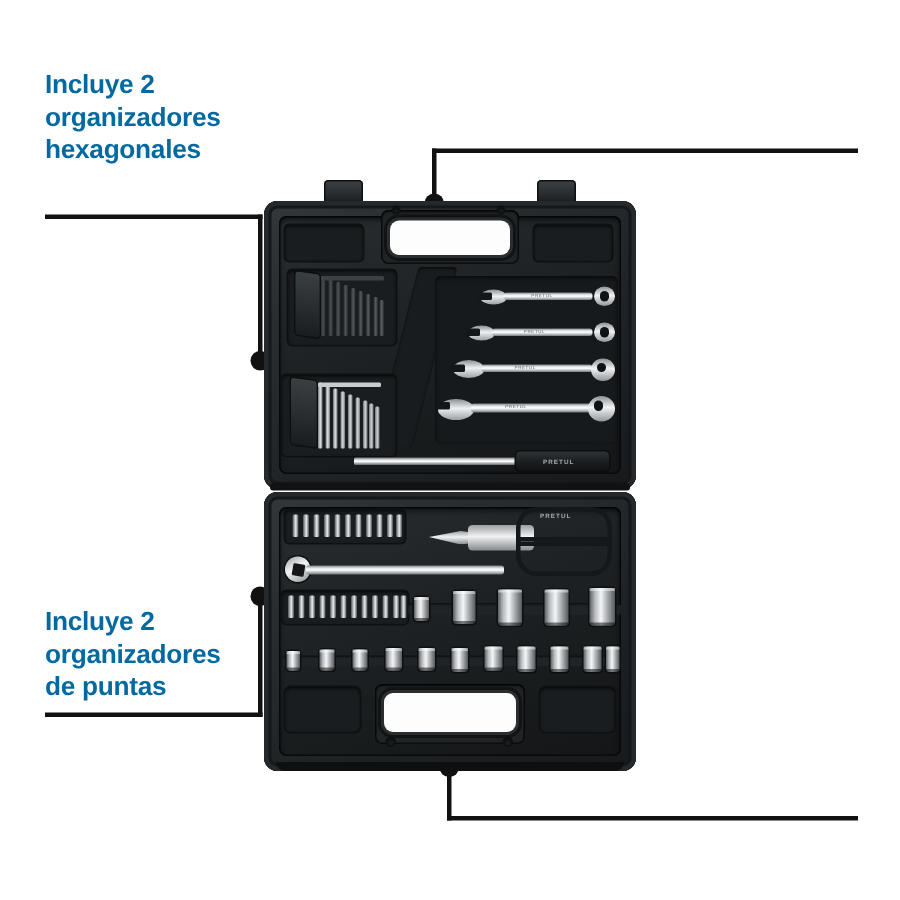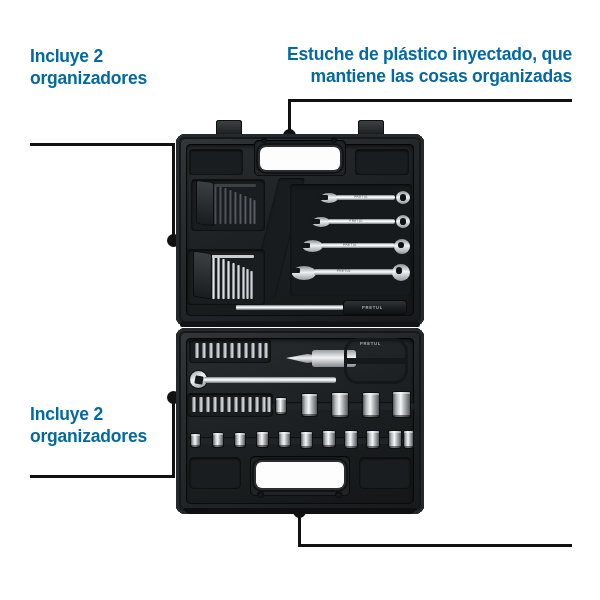--- a/index.html
+++ b/index.html
@@ -108,30 +108,28 @@
   .hinge{position:absolute;background:#101214;}
 </style>
 </head>
 <body>
 
 <div id="stage">
 
   <div class="callout c-tl">
     <div>Incluye 2</div>
     <div>organizadores</div>
+    <div>hexagonales</div>
   </div>
 
-  <div class="callout c-tr">
-    <div>Estuche de plástico inyectado, que</div>
-    <div>mantiene las cosas organizadas</div>
-  </div>
 
   <div class="callout c-bl">
     <div>Incluye 2</div>
     <div>organizadores</div>
+    <div>de puntas</div>
   </div>
 
 
   <div class="ln" style="left:30px;top:143px;width:145px;height:3px;"></div>
   <div class="ln" style="left:172px;top:143px;width:3px;height:98px;"></div>
   <div class="dot" style="left:167px;top:234px;"></div>
 
   <div class="ln" style="left:288px;top:99px;width:284px;height:3px;"></div>
   <div class="ln" style="left:288px;top:99px;width:3px;height:37px;"></div>
   <div class="dot" style="left:283px;top:129px;"></div>

